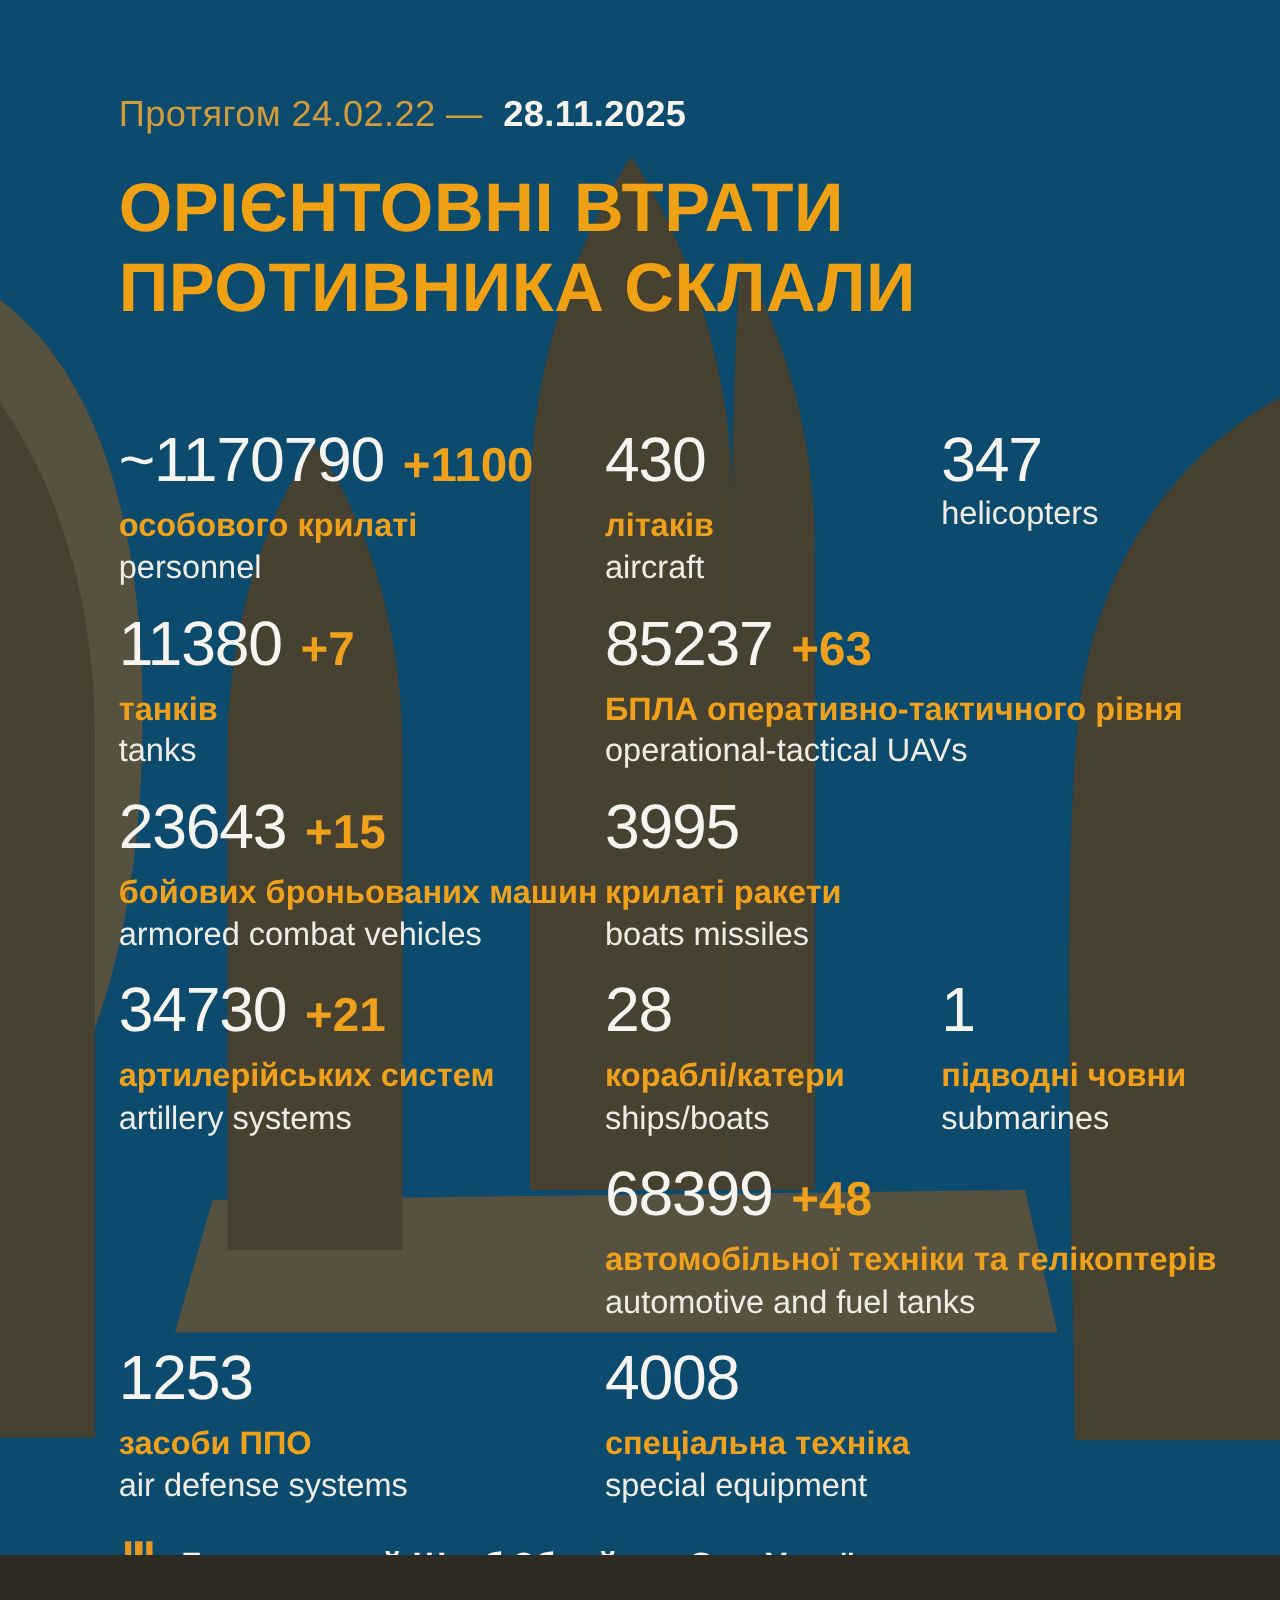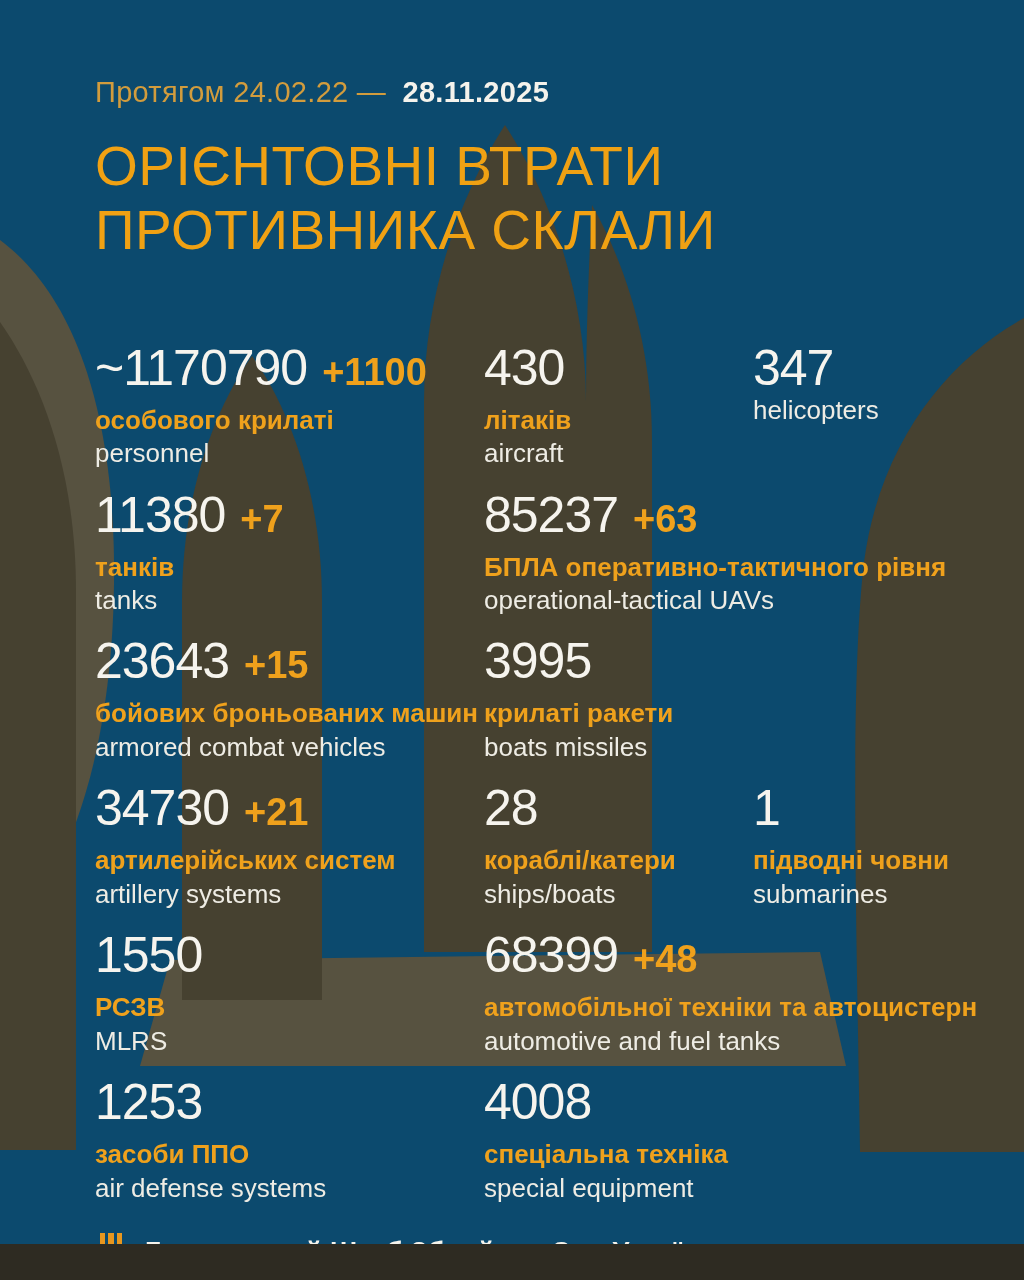--- a/index.html
+++ b/index.html
@@ -13,21 +13,21 @@
   }
   .watermark{position:absolute;inset:0;z-index:0;pointer-events:none;}
   .content{position:absolute;inset:0;z-index:1;padding:78px 40px 0 95px;box-sizing:border-box;}
 
   
   .period{font-size:29px;letter-spacing:.3px;line-height:1;}
   .period .pfx{color:#d29c3d;font-weight:500;}
   .period .date{color:#f5f3ec;font-weight:700;margin-left:8px;}
 
   
-  .title{margin-top:28px;color:#f0a113;font-weight:400;font-size:55px;line-height:1.16;letter-spacing:.5px;}
+  .title{margin-top:28px;color:#f0a113;font-weight:700;font-size:55px;line-height:1.16;letter-spacing:.5px;}
 
   
   .grid{
     margin-top:80px;
     display:grid;
     grid-template-columns:389px 269px 1fr;
     row-gap:20px;
     align-items:start;
   }
   .stat{min-height:120px;}
@@ -150,34 +150,26 @@
       </div>
       <div class="stat">
         <div class="num-line">
           <span class="num">1</span>
           <span class="delta"></span>
         </div>
         <div class="lbl-uk">підводні човни</div>
         <div class="lbl-en">submarines</div>
       </div>
 
-      <div class="stat">
-        <div class="num-line">
-          <span class="num">1550</span>
-          <span class="delta"></span>
-        </div>
-        <div class="lbl-uk">РСЗВ</div>
-        <div class="lbl-en">MLRS</div>
-      </div>
       <div class="stat span2">
         <div class="num-line">
           <span class="num">68399</span>
           <span class="delta">+48</span>
         </div>
-        <div class="lbl-uk">автомобільної техніки та автоцистерн</div>
+        <div class="lbl-uk">автомобільної техніки та гелікоптерів</div>
         <div class="lbl-en">automotive and fuel tanks</div>
       </div>
 
       <div class="stat">
         <div class="num-line">
           <span class="num">1253</span>
           <span class="delta"></span>
         </div>
         <div class="lbl-uk">засоби ППО</div>
         <div class="lbl-en">air defense systems</div>

